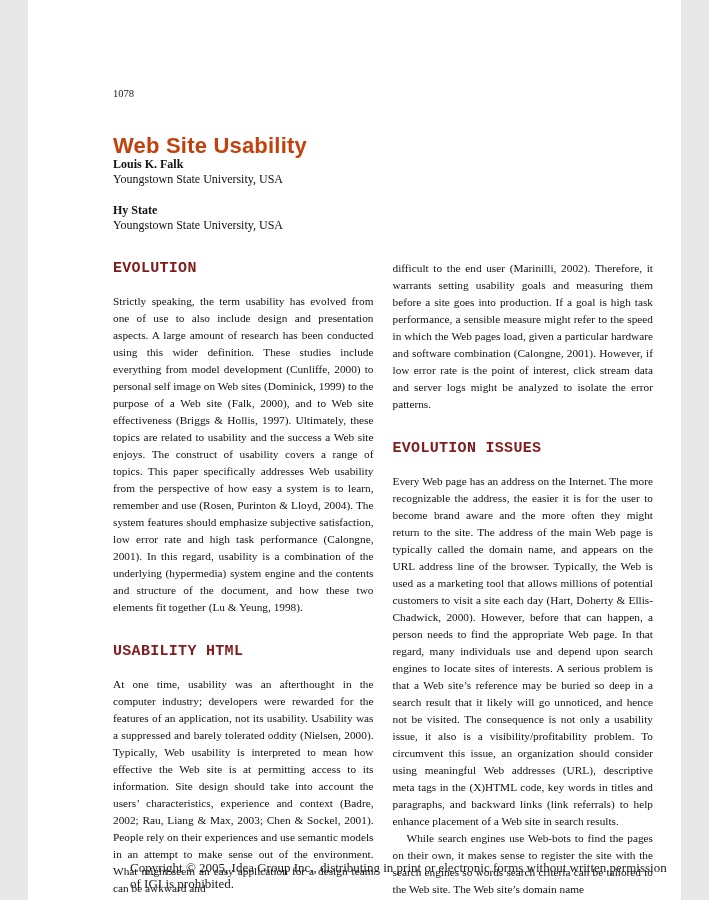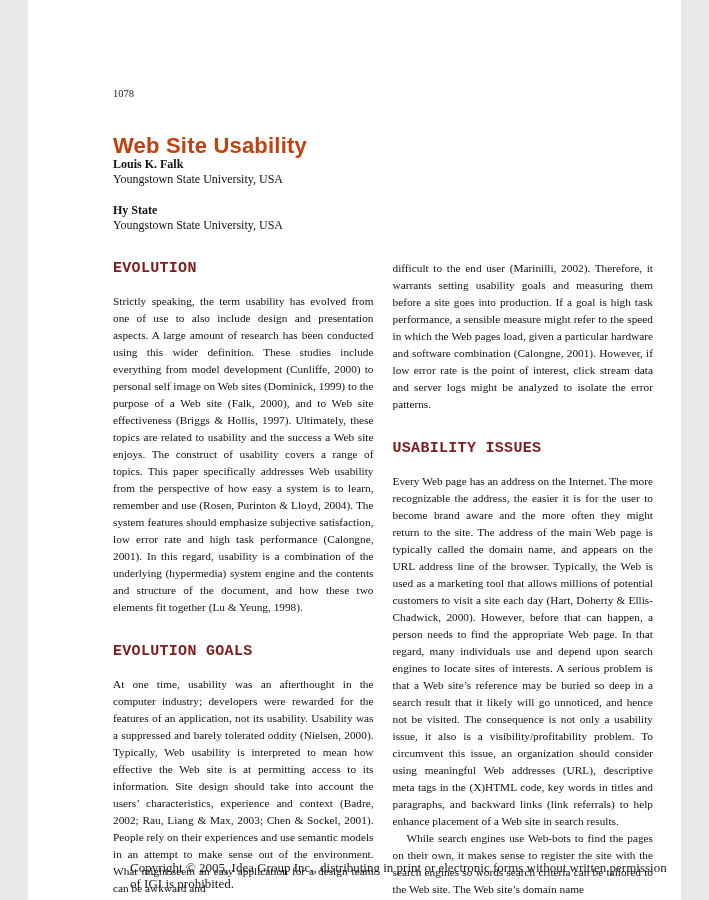--- a/index.html
+++ b/index.html
@@ -112,31 +112,31 @@
   </div>
 
   <div class="columns">
 
     <div class="column">
       <div class="section">
         <h2 class="section-heading">EVOLUTION</h2>
         <p class="body-para">Strictly speaking, the term usability has evolved from one of use to also include design and presentation aspects. A large amount of research has been conducted using this wider definition. These studies include everything from model development (Cunliffe, 2000) to personal self image on Web sites (Dominick, 1999) to the purpose of a Web site (Falk, 2000), and to Web site effectiveness (Briggs &amp; Hollis, 1997). Ultimately, these topics are related to usability and the success a Web site enjoys. The construct of usability covers a range of topics. This paper specifically addresses Web usability from the perspective of how easy a system is to learn, remember and use (Rosen, Purinton &amp; Lloyd, 2004). The system features should emphasize subjective satisfaction, low error rate and high task performance (Calongne, 2001). In this regard, usability is a combination of the underlying (hypermedia) system engine and the contents and structure of the document, and how these two elements fit together (Lu &amp; Yeung, 1998).</p>
       </div>
       <div class="section">
-        <h2 class="section-heading">EVOLUTION GOALS</h2>
+        <h2 class="section-heading">USABILITY HTML</h2>
         <p class="body-para">At one time, usability was an afterthought in the computer industry; developers were rewarded for the features of an application, not its usability. Usability was a suppressed and barely tolerated oddity (Nielsen, 2000). Typically, Web usability is interpreted to mean how effective the Web site is at permitting access to its information. Site design should take into account the users’ characteristics, experience and context (Badre, 2002; Rau, Liang &amp; Max, 2003; Chen &amp; Sockel, 2001). People rely on their experiences and use semantic models in an attempt to make sense out of the environment. What might seem an easy application for a design team can be awkward and</p>
       </div>
     </div>
 
     <div class="column">
       <div class="section">
         <p class="body-para">difficult to the end user (Marinilli, 2002). Therefore, it warrants setting usability goals and measuring them before a site goes into production. If a goal is high task performance, a sensible measure might refer to the speed in which the Web pages load, given a particular hardware and software combination (Calongne, 2001). However, if low error rate is the point of interest, click stream data and server logs might be analyzed to isolate the error patterns.</p>
       </div>
       <div class="section">
-        <h2 class="section-heading">USABILITY ISSUES</h2>
+        <h2 class="section-heading">EVOLUTION ISSUES</h2>
         <p class="body-para">Every Web page has an address on the Internet. The more recognizable the address, the easier it is for the user to become brand aware and the more often they might return to the site. The address of the main Web page is typically called the domain name, and appears on the URL address line of the browser. Typically, the Web is used as a marketing tool that allows millions of potential customers to visit a site each day (Hart, Doherty &amp; Ellis-Chadwick, 2000). However, before that can happen, a person needs to find the appropriate Web page. In that regard, many individuals use and depend upon search engines to locate sites of interests. A serious problem is that a Web site’s reference may be buried so deep in a search result that it likely will go unnoticed, and hence not be visited. The consequence is not only a usability issue, it also is a visibility/profitability problem. To circumvent this issue, an organization should consider using meaningful Web addresses (URL), descriptive meta tags in the (X)HTML code, key words in titles and paragraphs, and backward links (link referrals) to help enhance placement of a Web site in search results.</p>
         <p class="body-para">While search engines use Web-bots to find the pages on their own, it makes sense to register the site with the search engines so words search criteria can be tailored to the Web site. The Web site’s domain name</p>
       </div>
     </div>
 
   </div>
 
   <div class="footer">Copyright © 2005, Idea Group Inc., distributing in print or electronic forms without written permission of IGI is prohibited.</div>
 
 </div>

